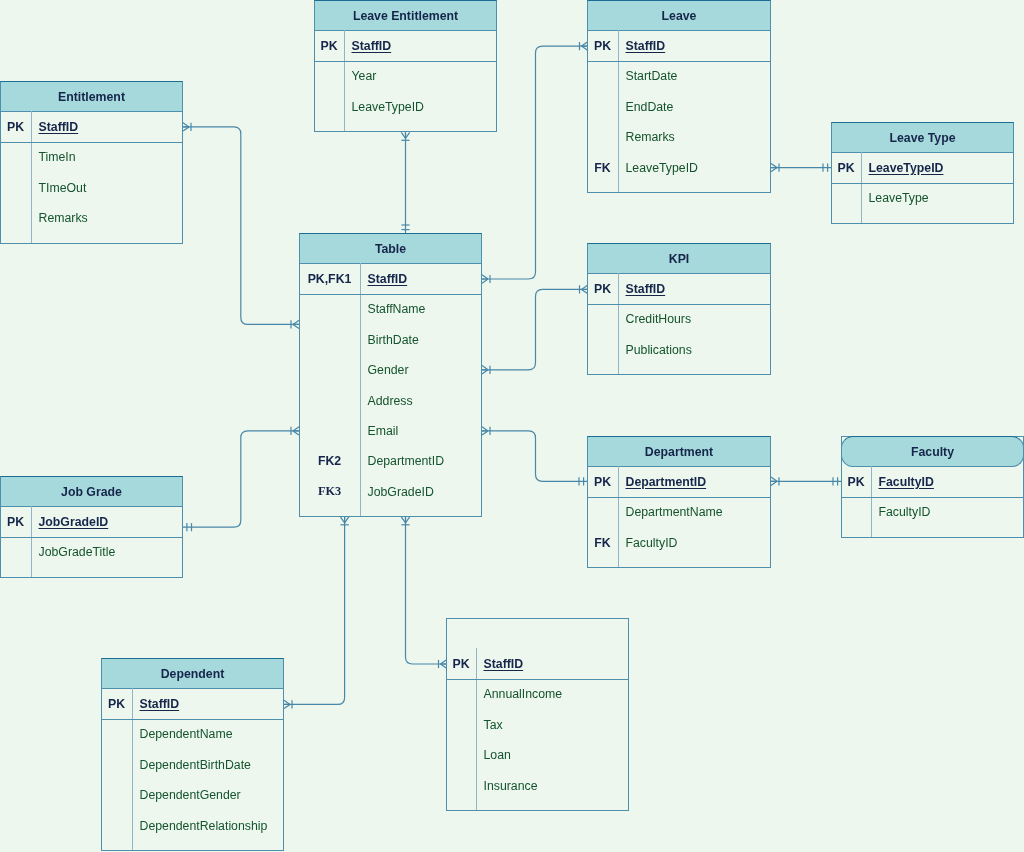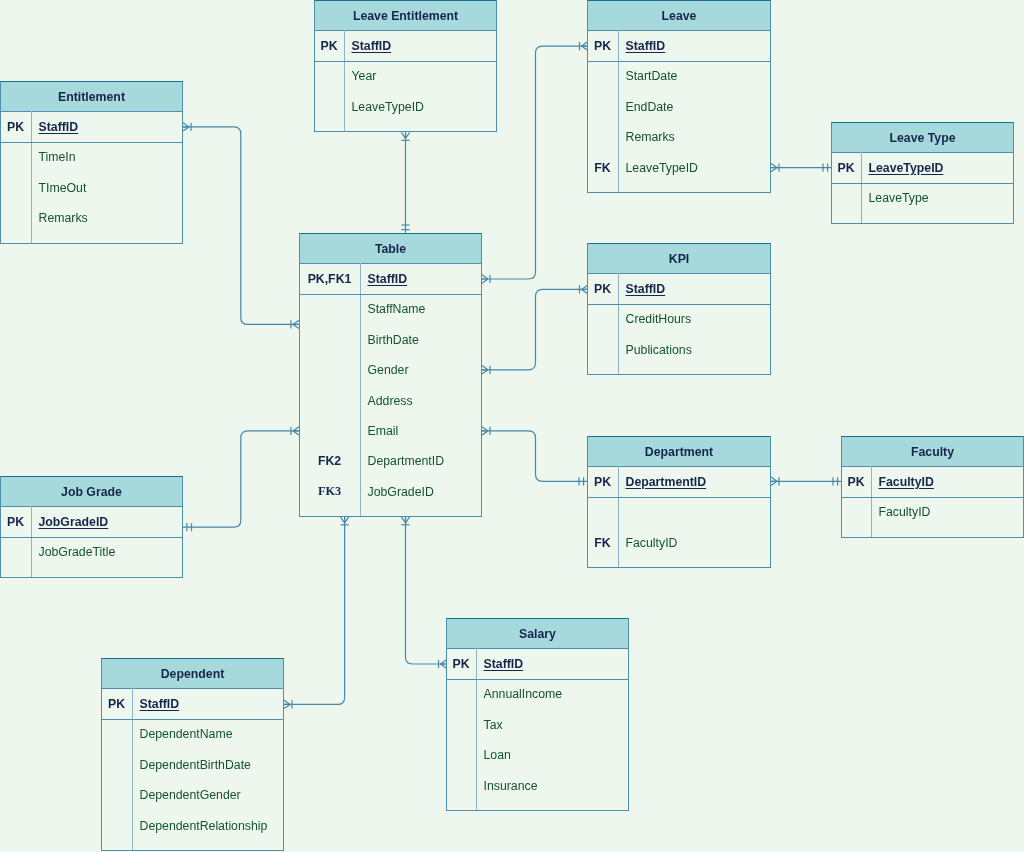--- a/index.html
+++ b/index.html
@@ -213,26 +213,27 @@
     </div>
     <div class="entity" style="left: 587px; top: 436px; width: 184px; height: 132.3px;">
       <div class="ent-box"></div>
       <div class="ent-hdr" style="width: 184px; height: 31px;">Department</div>
       <div class="ent-vsep" style="left: 31px; top: 30px; height: 101.3px;"></div>
       <div class="ent-sep" style="left: 0px; top: 60.8px; width: 184px;"></div>
       <div class="cell-key" style="left: 0px; top: 30px; width: 31px; height: 30.8px; justify-content: center;">PK</div>
       <div class="cell-val pk" style="left: 38.5px; top: 30px; width: 144.5px; height: 30.8px;">
         <u>DepartmentID</u>
       </div>
+      <div class="cell-val" style="left: 38.5px; top: 60.8px; width: 144.5px; height: 30.4px;">DepartmentName</div>
       <div class="cell-key" style="left: 0px; top: 91.2px; width: 31px; height: 30.4px; justify-content: center;">FK</div>
       <div class="cell-val" style="left: 38.5px; top: 91.2px; width: 144.5px; height: 30.4px;">FacultyID</div>
     </div>
     <div class="entity" style="left: 841px; top: 436px; width: 183px; height: 101.9px;">
       <div class="ent-box"></div>
-      <div class="ent-hdr" style="width: 183px; height: 31px;">Faculty</div>
+      <div class="ent-hdr" style="width: 183px; height: 31px; border-radius: 12px;">Faculty</div>
       <div class="ent-vsep" style="left: 30px; top: 30px; height: 70.9px;"></div>
       <div class="ent-sep" style="left: 0px; top: 60.8px; width: 183px;"></div>
       <div class="cell-key" style="left: 0px; top: 30px; width: 30px; height: 30.8px; justify-content: center;">PK</div>
       <div class="cell-val pk" style="left: 37.5px; top: 30px; width: 144.5px; height: 30.8px;">
         <u>FacultyID</u>
       </div>
       <div class="cell-val" style="left: 37.5px; top: 60.8px; width: 144.5px; height: 30.4px;">FacultyID</div>
     </div>
     <div class="entity" style="left: 0px; top: 476px; width: 183px; height: 101.9px;">
       <div class="ent-box"></div>
@@ -240,21 +241,20 @@
       <div class="ent-vsep" style="left: 31px; top: 30px; height: 70.9px;"></div>
       <div class="ent-sep" style="left: 0px; top: 60.8px; width: 183px;"></div>
       <div class="cell-key" style="left: 0px; top: 30px; width: 31px; height: 30.8px; justify-content: center;">PK</div>
       <div class="cell-val pk" style="left: 38.5px; top: 30px; width: 143.5px; height: 30.8px;">
         <u>JobGradeID</u>
       </div>
       <div class="cell-val" style="left: 38.5px; top: 60.8px; width: 143.5px; height: 30.4px;">JobGradeTitle</div>
     </div>
     <div class="entity" style="left: 446px; top: 618px; width: 183px; height: 193.1px;">
       <div class="ent-box"></div>
-      <div class="ent-hdr" style="width: 183px; height: 31px;">Salary</div>
       <div class="ent-vsep" style="left: 30px; top: 30px; height: 162.1px;"></div>
       <div class="ent-sep" style="left: 0px; top: 60.8px; width: 183px;"></div>
       <div class="cell-key" style="left: 0px; top: 30px; width: 30px; height: 30.8px; justify-content: center;">PK</div>
       <div class="cell-val pk" style="left: 37.5px; top: 30px; width: 144.5px; height: 30.8px;">
         <u>StaffID</u>
       </div>
       <div class="cell-val" style="left: 37.5px; top: 60.8px; width: 144.5px; height: 30.4px;">AnnualIncome</div>
       <div class="cell-val" style="left: 37.5px; top: 91.2px; width: 144.5px; height: 30.4px;">Tax</div>
       <div class="cell-val" style="left: 37.5px; top: 121.6px; width: 144.5px; height: 30.4px;">Loan</div>
       <div class="cell-val" style="left: 37.5px; top: 152px; width: 144.5px; height: 30.4px;">Insurance</div>

